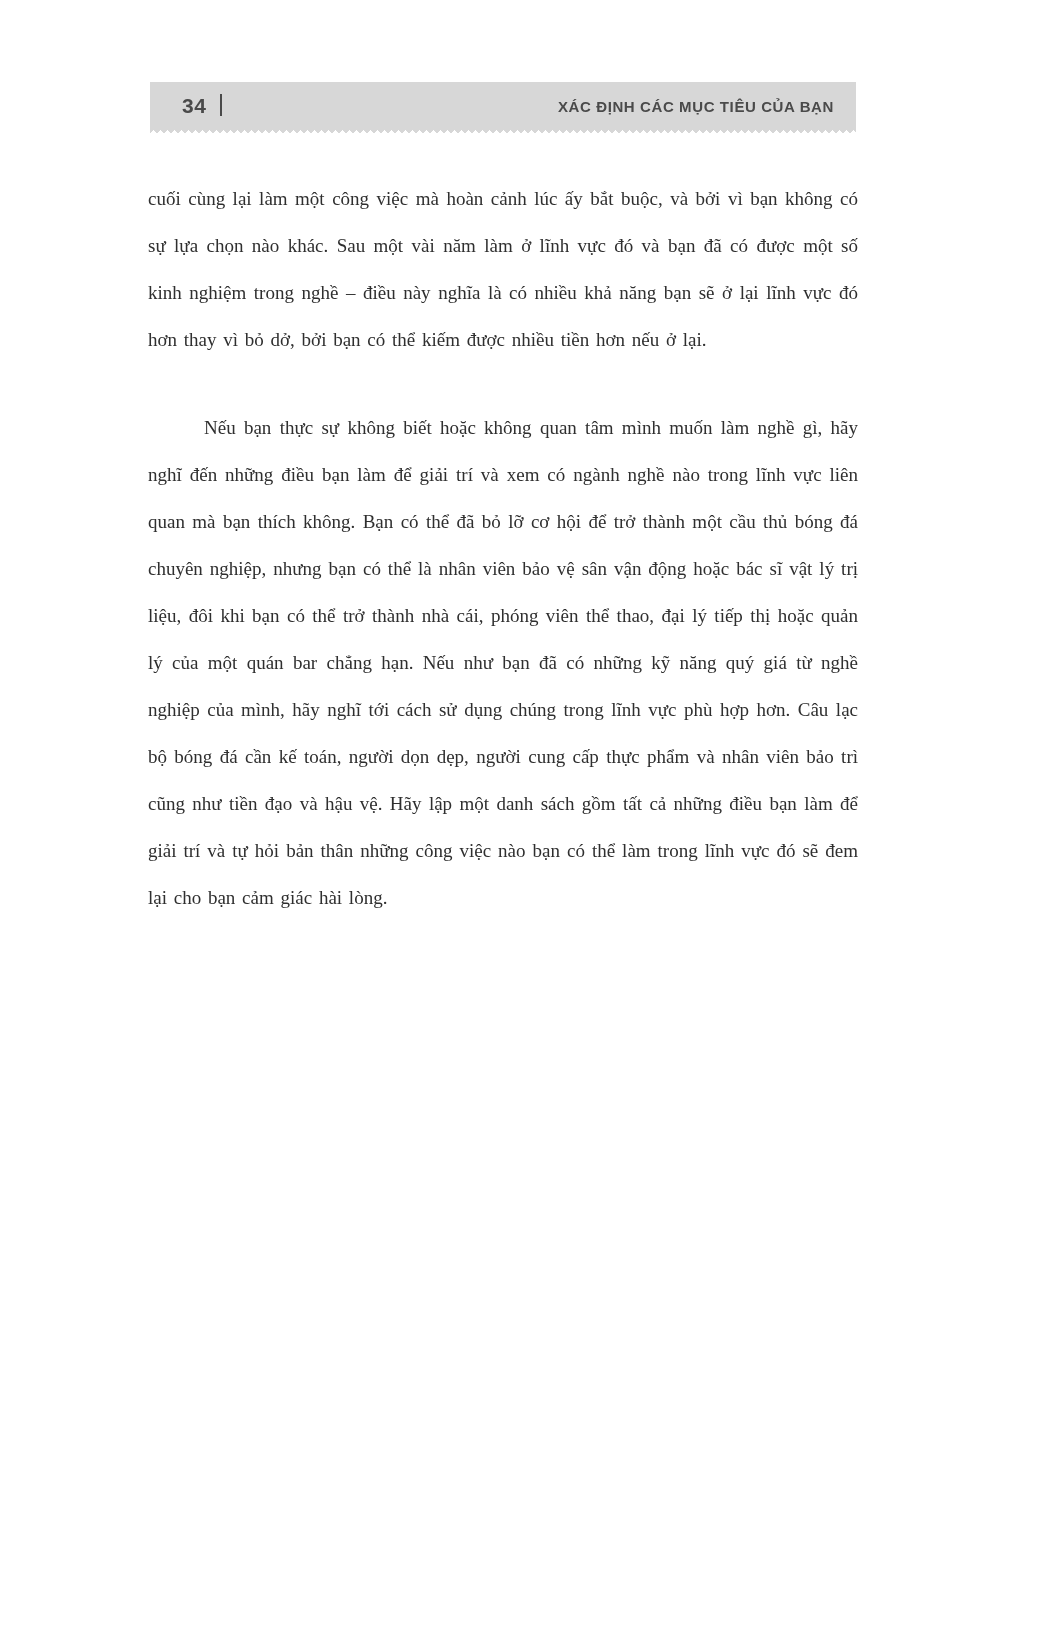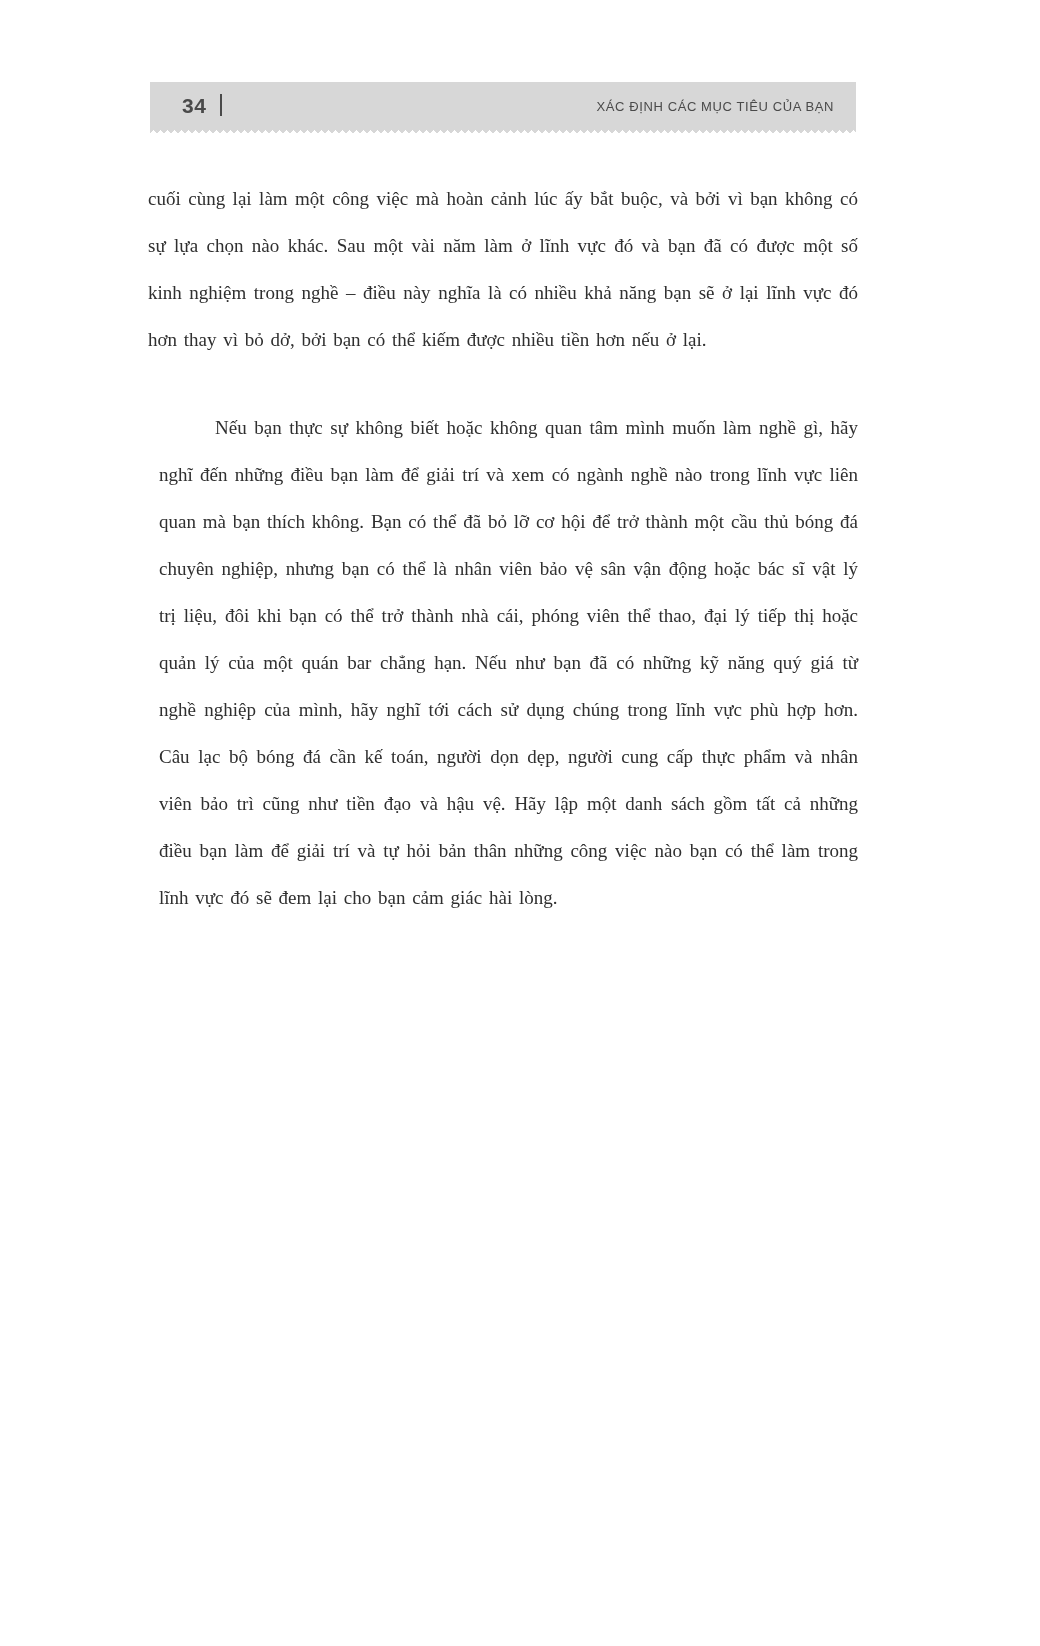--- a/index.html
+++ b/index.html
@@ -64,22 +64,22 @@
   }
 
   .header-divider {
     width: 2px;
     height: 22px;
     background: #4a4a4a;
   }
 
   .header-title {
     font-family: "Liberation Sans", sans-serif;
-    font-size: 13px;
-    font-weight: 400;
+    font-size: 15px;
+    font-weight: 700;
     color: #4a4a4a;
     letter-spacing: 0.6px;
   }
 
   
   .body-text {
     position: absolute;
     top: 175px;
     left: 148px;
     width: 710px;
@@ -91,21 +91,20 @@
     word-spacing: 2px;
   }
 
   .body-text p {
     margin: 0;
   }
 
   .body-text p + p {
     margin-top: 41px;
     text-indent: 56px;
-    margin-left: 11px;
   }
 </style>
 </head>
 <body>
 
 <div class="page">
 
   <div class="header-bar">
     <div class="header-left">
       <span class="page-number">34</span>

